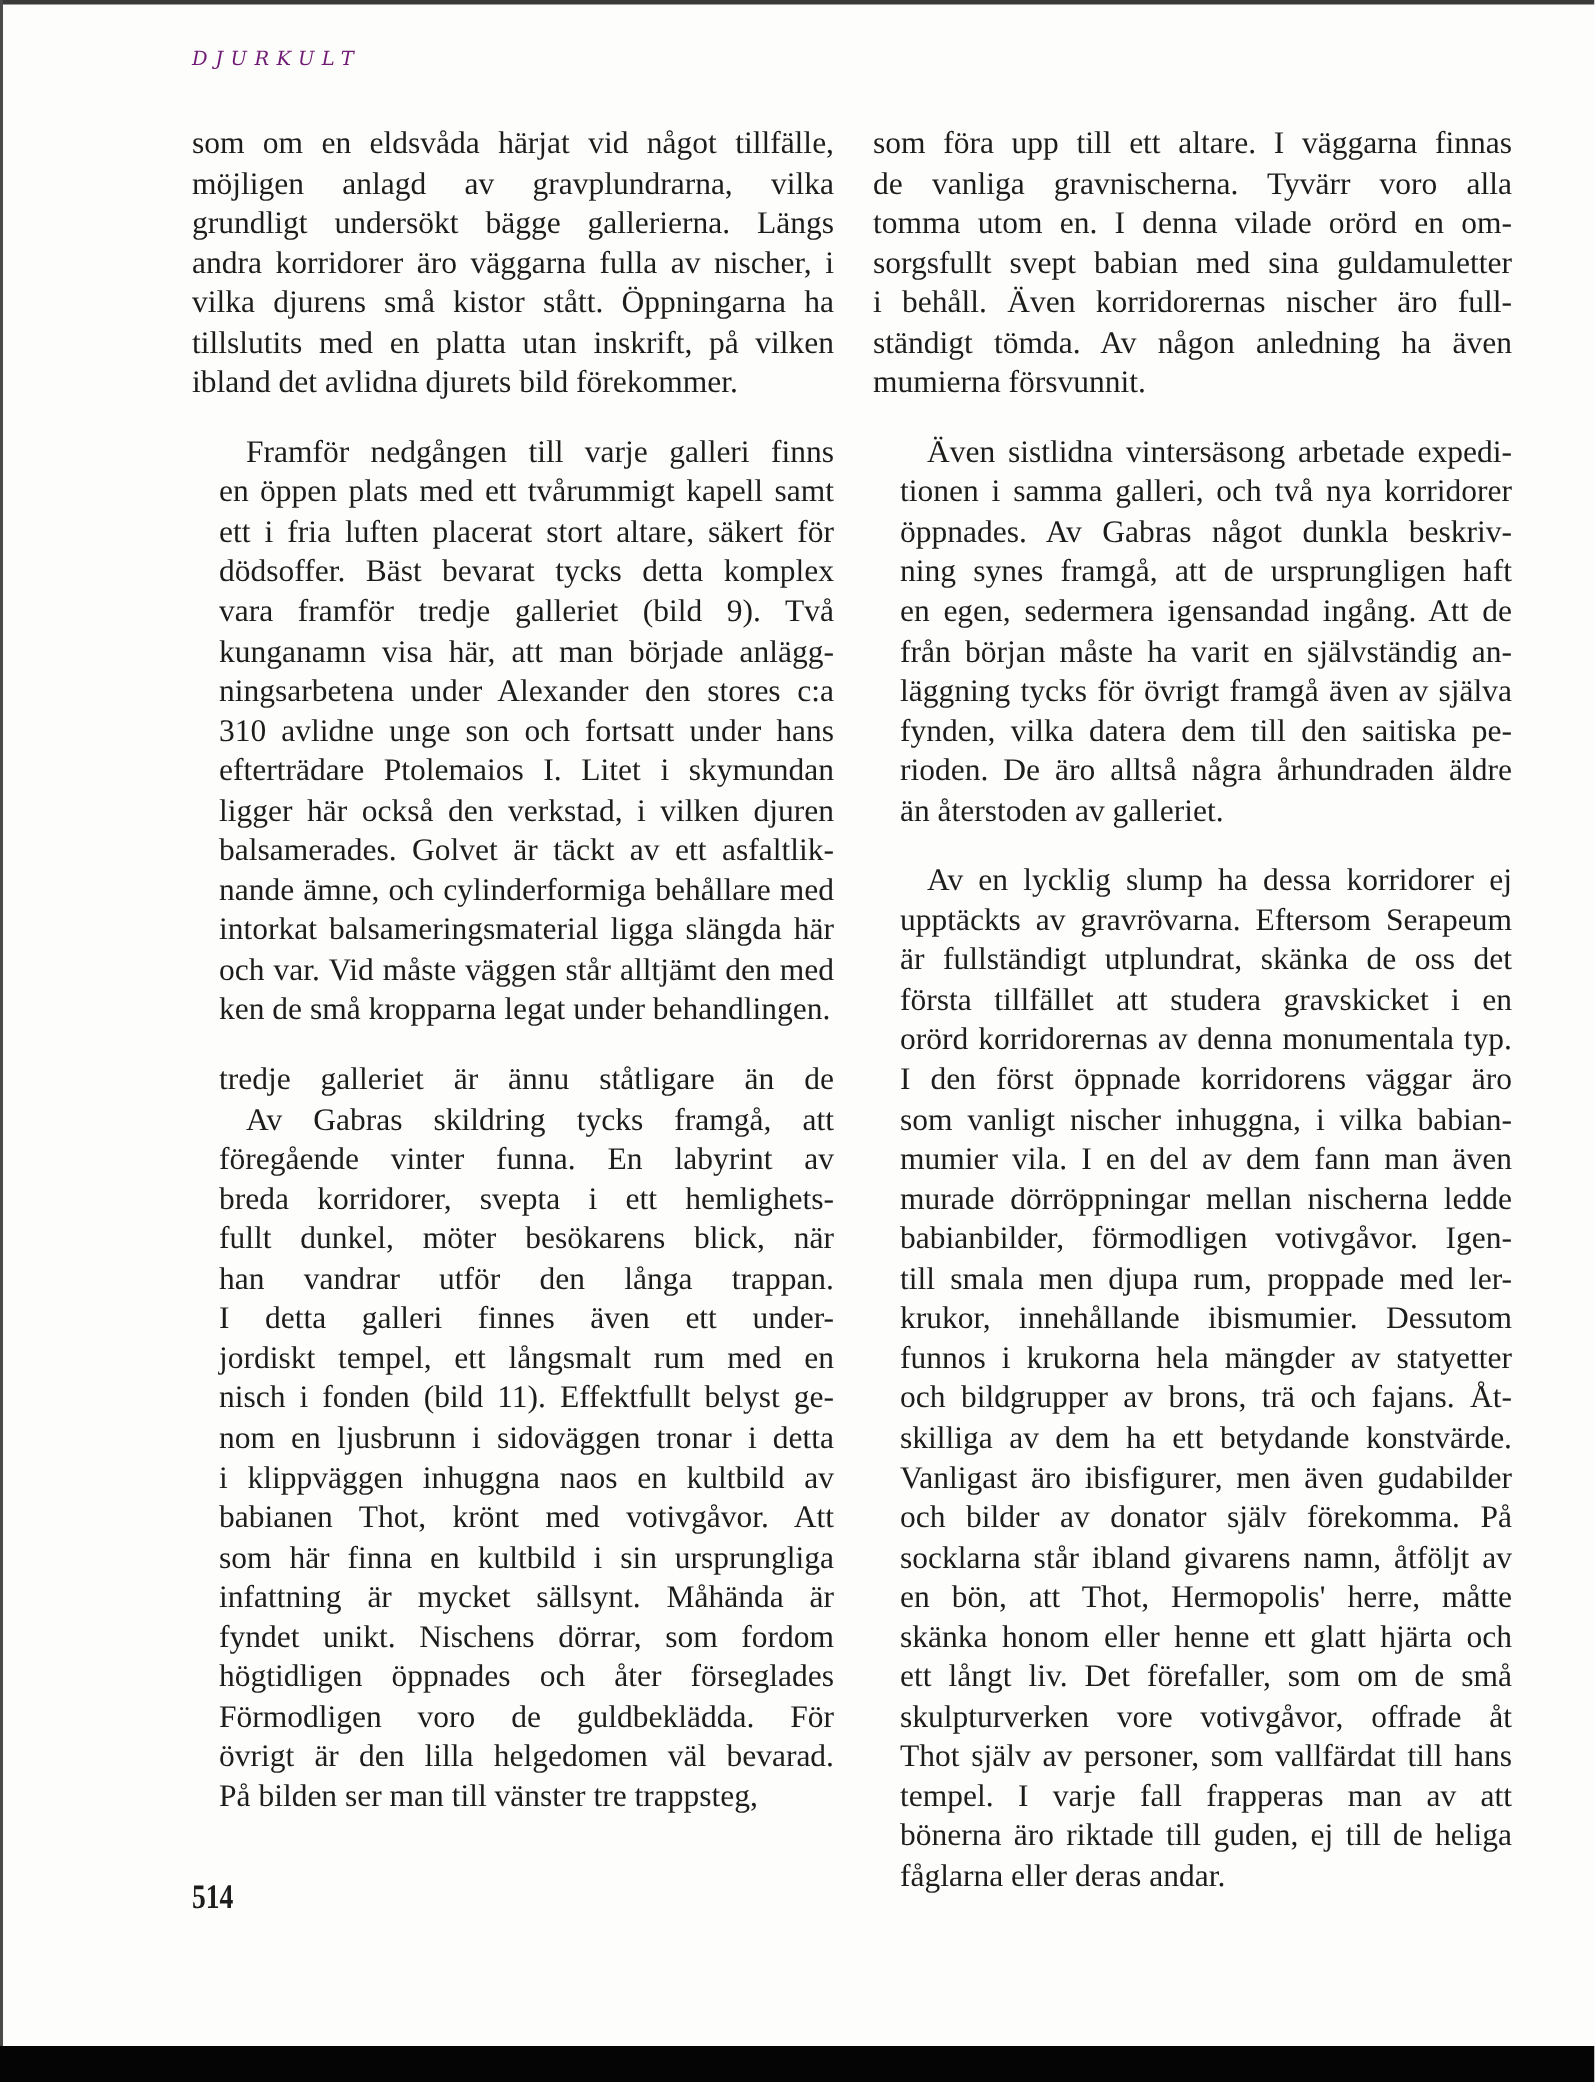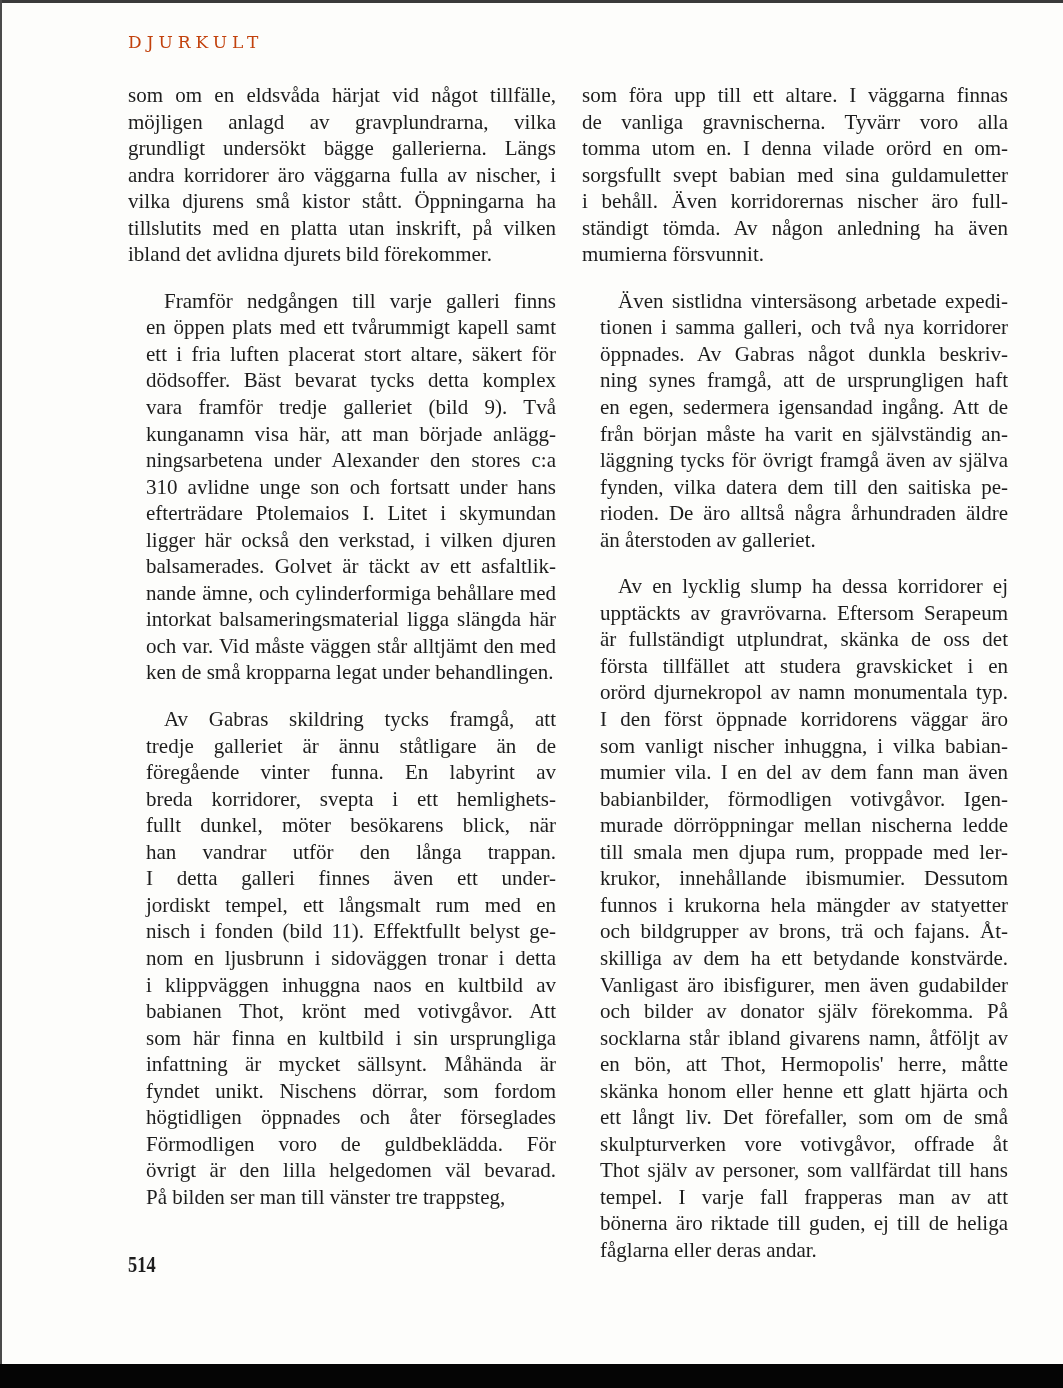--- a/index.html
+++ b/index.html
@@ -8,21 +8,21 @@
     background: #fdfdfb;
     font-family: "DejaVu Serif", "Liberation Serif", serif;
     color: #1d1d1d;
   }
   .top-edge { position: absolute; left: 0; top: 0; width: 1063px; height: 3px; background: #3a3a3a; }
   .left-edge { position: absolute; left: 0; top: 0; width: 2px; height: 1365px; background: #4a4a4a; }
   .bottom-bar { position: absolute; left: 0; top: 1364px; width: 1063px; height: 24px; background: #050505; }
   .running-head {
     position: absolute; left: 128px; top: 32px;
     font-family: "DejaVu Serif", "Liberation Serif", serif;
-    font-size: 17px; letter-spacing: 5px; color: #c2410c;
+    font-style: italic; font-size: 13px; letter-spacing: 5px; color: #701a75;
   }
   .col {
     position: absolute; top: 82px; width: 428px;
     font-family: "Liberation Serif", "DejaVu Serif", serif;
     font-size: 21px; line-height: 26.55px; text-align: justify;
     hyphens: none;
   }
   .col-left { left: 128px; }
   .col-right { left: 582px; width: 426px; }
   .col p { margin: 0 0 6px 0; text-indent: 0; }
@@ -64,22 +64,22 @@
       <span class="line">310 avlidne unge son och fortsatt under hans</span>
       <span class="line">efterträdare Ptolemaios I. Litet i skymundan</span>
       <span class="line">ligger här också den verkstad, i vilken djuren</span>
       <span class="line">balsamerades. Golvet är täckt av ett asfaltlik-</span>
       <span class="line">nande ämne, och cylinderformiga behållare med</span>
       <span class="line">intorkat balsameringsmaterial ligga slängda här</span>
       <span class="line">och var. Vid måste väggen står alltjämt den med</span>
       <span class="line last">ken de små kropparna legat under behandlingen.</span>
     </p>
     <p class="indent">
+      <span class="line">tredje galleriet är ännu ståtligare än de</span>
       <span class="line" style="padding-left: 18px;">Av Gabras skildring tycks framgå, att</span>
-      <span class="line">tredje galleriet är ännu ståtligare än de</span>
       <span class="line">föregående vinter funna. En labyrint av</span>
       <span class="line">breda korridorer, svepta i ett hemlighets-</span>
       <span class="line">fullt dunkel, möter besökarens blick, när</span>
       <span class="line">han vandrar utför den långa trappan.</span>
       <span class="line">I detta galleri finnes även ett under-</span>
       <span class="line">jordiskt tempel, ett långsmalt rum med en</span>
       <span class="line">nisch i fonden (bild 11). Effektfullt belyst ge-</span>
       <span class="line">nom en ljusbrunn i sidoväggen tronar i detta</span>
       <span class="line">i klippväggen inhuggna naos en kultbild av</span>
       <span class="line">babianen Thot, krönt med votivgåvor. Att</span>
@@ -112,26 +112,26 @@
       <span class="line">läggning tycks för övrigt framgå även av själva</span>
       <span class="line">fynden, vilka datera dem till den saitiska pe-</span>
       <span class="line">rioden. De äro alltså några århundraden äldre</span>
       <span class="line last">än återstoden av galleriet.</span>
     </p>
     <p class="indent">
       <span class="line" style="padding-left: 18px;">Av en lycklig slump ha dessa korridorer ej</span>
       <span class="line">upptäckts av gravrövarna. Eftersom Serapeum</span>
       <span class="line">är fullständigt utplundrat, skänka de oss det</span>
       <span class="line">första tillfället att studera gravskicket i en</span>
-      <span class="line">orörd djurnekropol av namn monumentala typ.</span>
+      <span class="line">orörd korridorernas av denna monumentala typ.</span>
       <span class="line">I den först öppnade korridorens väggar äro</span>
       <span class="line">som vanligt nischer inhuggna, i vilka babian-</span>
       <span class="line">mumier vila. I en del av dem fann man även</span>
+      <span class="line">murade dörröppningar mellan nischerna ledde</span>
       <span class="line">babianbilder, förmodligen votivgåvor. Igen-</span>
-      <span class="line">murade dörröppningar mellan nischerna ledde</span>
       <span class="line">till smala men djupa rum, proppade med ler-</span>
       <span class="line">krukor, innehållande ibismumier. Dessutom</span>
       <span class="line">funnos i krukorna hela mängder av statyetter</span>
       <span class="line">och bildgrupper av brons, trä och fajans. Åt-</span>
       <span class="line">skilliga av dem ha ett betydande konstvärde.</span>
       <span class="line">Vanligast äro ibisfigurer, men även gudabilder</span>
       <span class="line">och bilder av donator själv förekomma. På</span>
       <span class="line">socklarna står ibland givarens namn, åtföljt av</span>
       <span class="line">en bön, att Thot, Hermopolis' herre, måtte</span>
       <span class="line">skänka honom eller henne ett glatt hjärta och</span>

